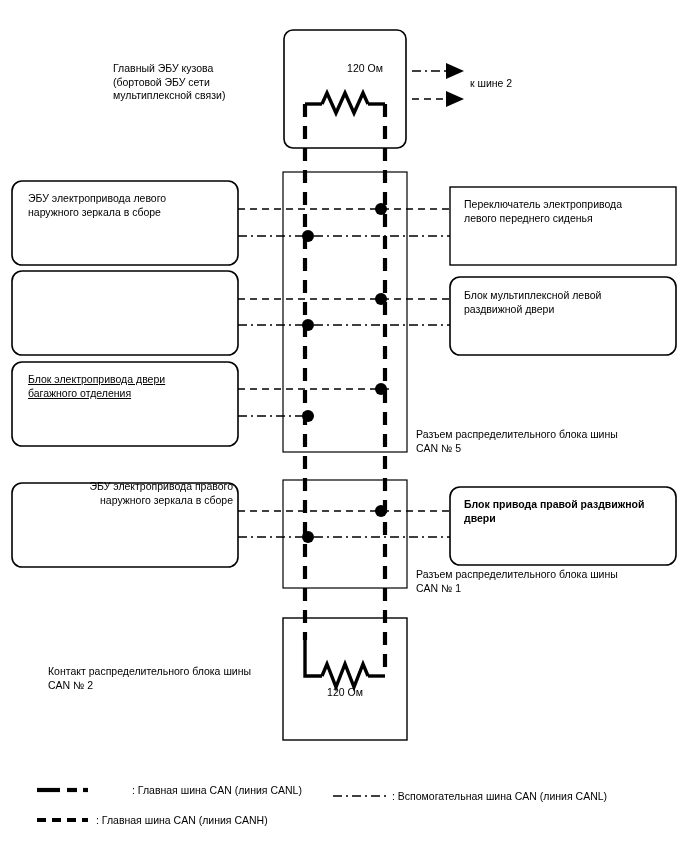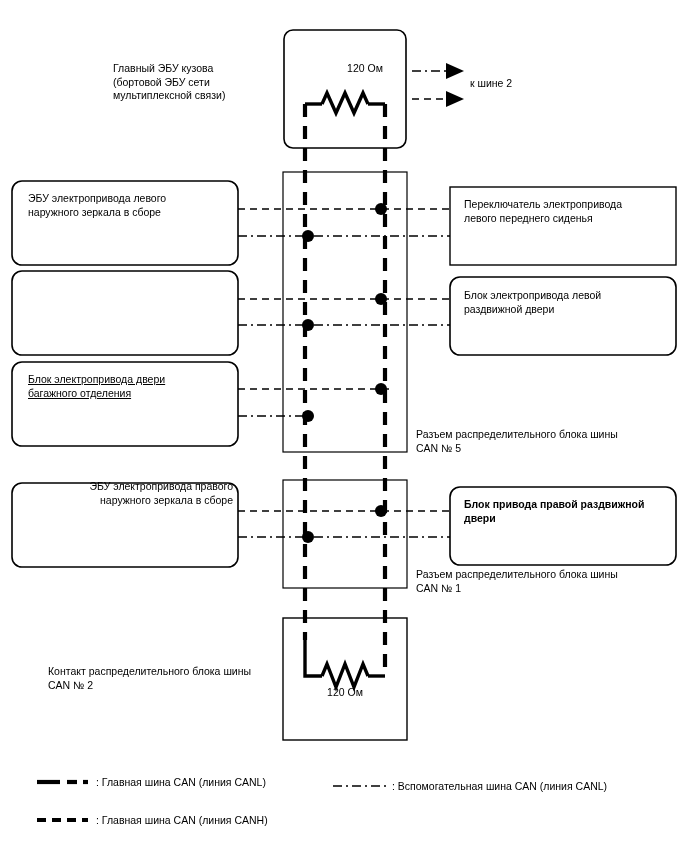--- a/index.html
+++ b/index.html
@@ -201,56 +201,56 @@
 
   <div class="txt" style="left:28px; top:373px; width:205px;text-decoration:underline;">Блок электропривода двери
 багажного отделения</div>
 
   <div class="txt" style="left:28px; top:480px; width:205px;text-align:right;">ЭБУ электропривода правого
 наружного зеркала в сборе</div>
 
   <div class="txt" style="left:464px; top:198px; width:206px;">Переключатель электропривода
 левого переднего сиденья</div>
 
-  <div class="txt" style="left:464px; top:289px; width:206px;">Блок электропривода левой
+  <div class="txt" style="left:464px; top:289px; width:206px;">Блок мультиплексной левой
 раздвижной двери</div>
 
   <div class="txt" style="left:464px; top:498px; width:206px;font-weight:bold;">Блок привода правой раздвижной
 двери</div>
 
   <div class="txt" style="left:416px; top:428px; width:250px;">Разъем распределительного блока шины
 CAN № 5</div>
 
   <div class="txt" style="left:416px; top:568px; width:250px;">Разъем распределительного блока шины
 CAN № 1</div>
 
   <div class="txt" style="left:48px; top:665px; width:250px;">Контакт распределительного блока шины
 CAN № 2</div>
 
   <div class="txt" style="left:310px; top:686px; width:70px; text-align:center;">120 Ом</div>
 
   <div class="legend">
 
-    <div class="legend-row" style="left:36px; top:2px;">
+    <div class="legend-row" style="left:36px; top:10px;gap:36px;">
       <svg class="swatch" viewBox="0 0 56 12">
         <path d="M 1 6 L 24 6" stroke="#000" stroke-width="4.2" fill="none"></path>
         <path d="M 31 6 L 41 6" stroke="#000" stroke-width="4.2" fill="none"></path>
         <path d="M 47 6 L 52 6" stroke="#000" stroke-width="4.2" fill="none"></path>
       </svg>
       <span class="legend-label">: Главная шина CAN (линия CANL)</span>
     </div>
 
     <div class="legend-row" style="left:36px; top:40px;">
       <svg class="swatch" viewBox="0 0 56 12">
         <path d="M 1 6 L 52 6" stroke="#000" stroke-width="4.2" fill="none" stroke-dasharray="9 6"></path>
       </svg>
       <span class="legend-label">: Главная шина CAN (линия CANH)</span>
     </div>
 
-    <div class="legend-row" style="left:332px; top:6px;justify-content:flex-end;">
+    <div class="legend-row" style="left:332px; top:16px;justify-content:flex-end;">
       <svg class="swatch" viewBox="0 0 56 12">
         <path d="M 1 6 L 54 6" stroke="#000" stroke-width="1.5" fill="none" stroke-dasharray="9 4 2 4"></path>
       </svg>
       <span class="legend-label">: Вспомогательная шина CAN (линия CANL)</span>
     </div>
 
 
   </div>
 
 </div>

